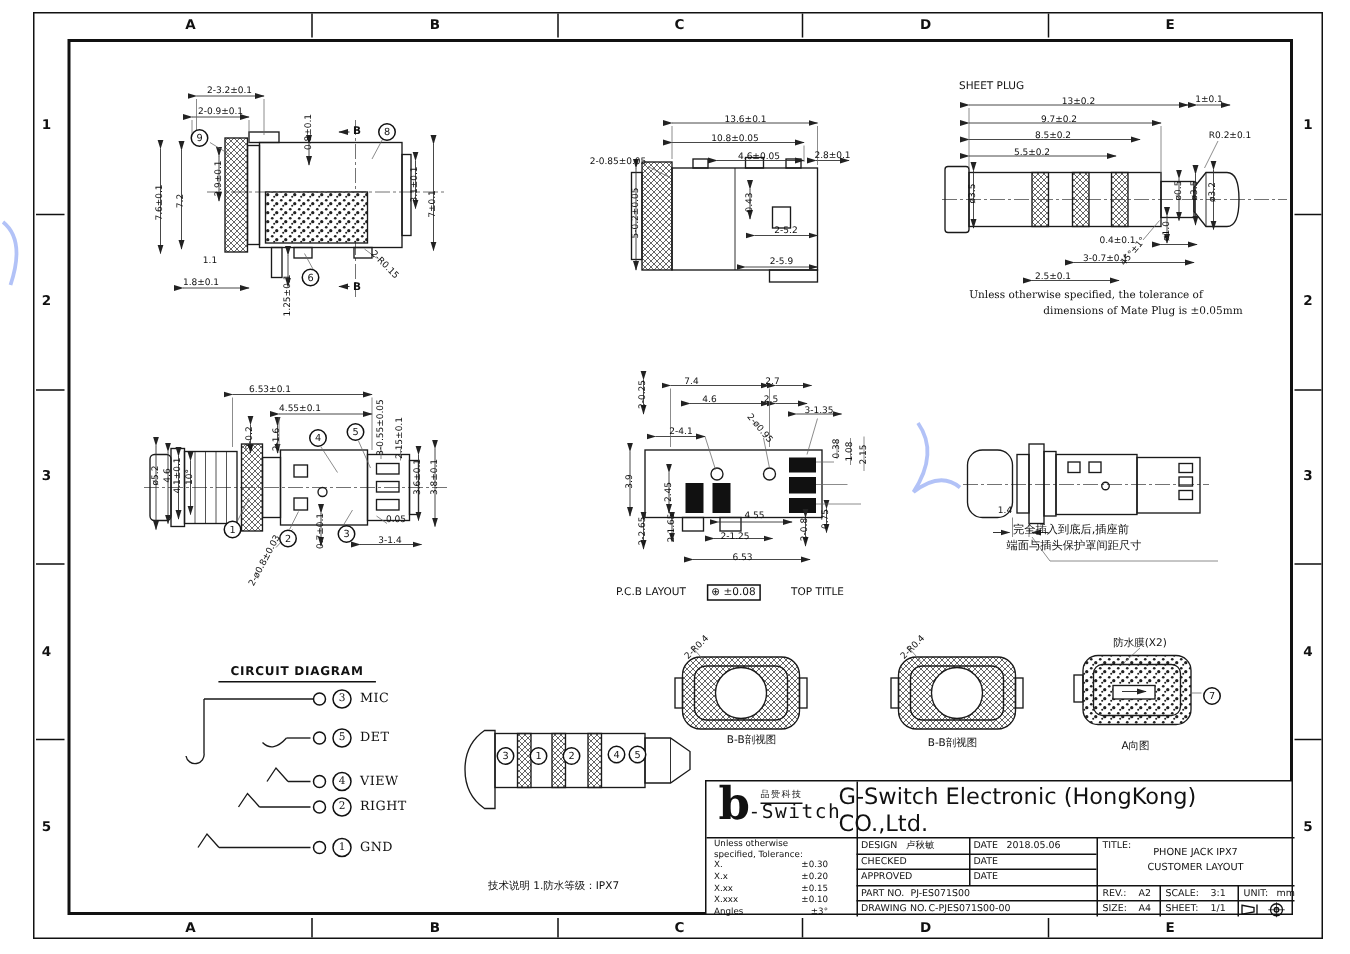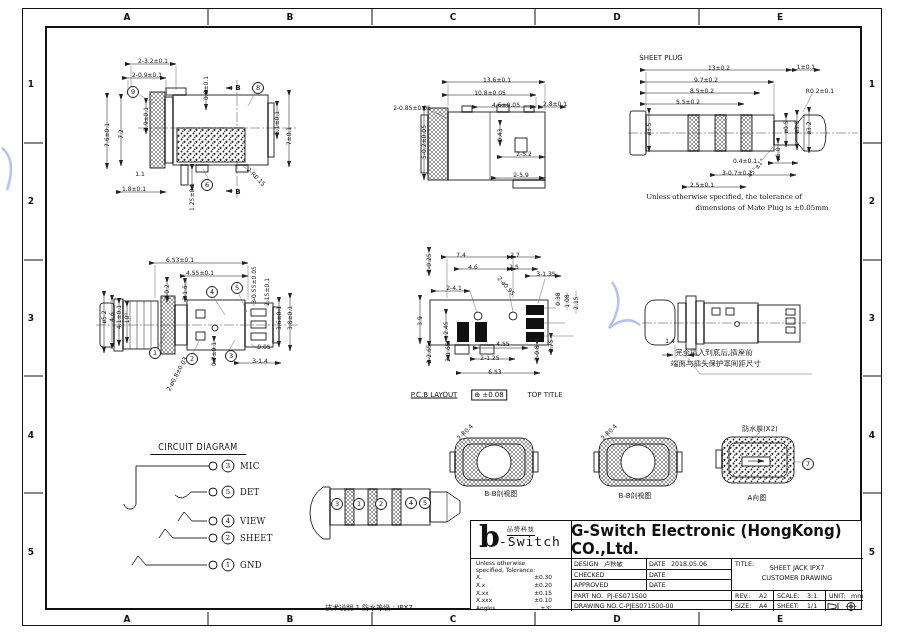--- a/index.html
+++ b/index.html
@@ -12,29 +12,29 @@
   .dim{position:absolute;font-size:6px;line-height:1;white-space:nowrap;color:#111;transform:translate(-50%,-50%);}
   .dim.box{border:0.8px solid #111;padding:1px 2px;background:rgba(255,255,255,.85);}
   .dim.serif{font-family:"DejaVu Serif",serif;}
   .callout{position:absolute;width:10px;height:10px;border:0.9px solid #111;border-radius:50%;
            font-size:6.5px;line-height:10px;text-align:center;background:#fff;transform:translate(-50%,-50%);}
   .rul{position:absolute;font-size:9px;font-weight:bold;transform:translate(-50%,-50%);}
   .term{position:absolute;width:7px;height:7px;border:1px solid #111;border-radius:50%;background:#fff;transform:translate(-50%,-50%);}
   .cir-num{position:absolute;width:11px;height:11px;border:1px solid #111;border-radius:50%;
            font-size:7px;line-height:11px;text-align:center;background:#fff;transform:translate(-50%,-50%);font-family:"DejaVu Serif",serif;}
   .cir-label{position:absolute;font-family:"DejaVu Serif",serif;font-size:8.5px;transform:translateY(-50%);letter-spacing:.3px;}
-  .cir-title{position:absolute;font-size:8px;letter-spacing:.5px;border-bottom:1px solid #111;padding:0 8px 2px 8px;transform:translate(-50%,0);}
+  .cir-title{position:absolute;font-size:8px;letter-spacing:.5px;border-bottom:1px solid #111;padding:0 8px 2px 8px;transform:translate(-50%,0);font-weight:bold;}
   .watermark{position:absolute;left:287px;top:281px;z-index:4;font-size:40px;font-weight:bold;letter-spacing:4px;
              color:rgba(246,132,200,0.55);text-shadow:0 0 2px rgba(246,132,200,.45);white-space:nowrap;}
   
   .tb{position:absolute;left:470px;top:520px;width:392px;height:90px;border:1.6px solid #111;box-sizing:border-box;background:#fff;z-index:5;}
   .tb .ln{position:absolute;background:#111;}
   .tb .txt{position:absolute;font-size:6.3px;line-height:1;white-space:nowrap;}
-  .tb .company{position:absolute;left:100px;top:0;width:292px;height:37px;display:flex;align-items:center;justify-content:center;
-               font-size:15px;font-weight:bold;letter-spacing:0;}
+  .tb .company{position:absolute;left:88px;top:0;width:292px;height:37px;display:flex;align-items:center;justify-content:center;
+               font-size:15px;font-weight:normal;letter-spacing:0;}
   .tb .title-lines{position:absolute;left:260px;top:42px;width:132px;text-align:center;font-size:6.5px;line-height:1.55;}
   .logo{position:absolute;left:0;top:0;width:100px;height:37px;}
   .logo .b{position:absolute;left:8px;top:-2px;font-family:"DejaVu Serif",serif;font-weight:900;font-size:30px;}
   .logo .cn{position:absolute;left:36px;top:4px;font-size:6px;border-bottom:1px solid #111;padding-bottom:1px;letter-spacing:1px;}
   .logo .sw{position:absolute;left:28px;top:13px;font-family:"DejaVu Sans Mono",monospace;font-size:13px;letter-spacing:1px;}
   .tolbox{position:absolute;left:0;top:37px;width:100px;height:53px;box-sizing:border-box;padding:2px 5px;}
   .tolbox .hd{font-size:5.8px;line-height:1.25;}
   .tol-row{display:flex;justify-content:space-between;font-size:5.8px;line-height:1.32;padding-right:14px;}
 </style>
 </head>
@@ -359,33 +359,33 @@
       <span class="dim" style="left: 576px; top: 303px; transform: translate(-50%, -50%) rotate(-90deg);">2.15</span>
       <span class="dim" style="left: 420px; top: 321px; transform: translate(-50%, -50%) rotate(-90deg);">3.9</span>
       <span class="dim" style="left: 446px; top: 328px; transform: translate(-50%, -50%) rotate(-90deg);">2.45</span>
       <span class="dim" style="left: 429px; top: 354px; transform: translate(-50%, -50%) rotate(-90deg);">2-2.65</span>
       <span class="dim" style="left: 448px; top: 352px; transform: translate(-50%, -50%) rotate(-90deg);">2-1.65</span>
       <span class="dim" style="left: 503px; top: 344px; transform: translate(-50%, -50%);">4.55</span>
       <span class="dim" style="left: 490px; top: 358px; transform: translate(-50%, -50%);">2-1.25</span>
       <span class="dim" style="left: 537px; top: 353px; transform: translate(-50%, -50%) rotate(-90deg);">2-0.8</span>
       <span class="dim" style="left: 551px; top: 346px; transform: translate(-50%, -50%) rotate(-90deg);">0.75</span>
       <span class="dim" style="left: 495px; top: 372px; transform: translate(-50%, -50%);">6.53</span>
-      <span class="dim" style="left: 434px; top: 395px; font-size: 7px; transform: translate(-50%, -50%); text-decoration: underline;">P.C.B LAYOUT</span>
+      <span class="dim" style="left: 434px; top: 395px; font-size: 7px; transform: translate(-50%, -50%);">P.C.B LAYOUT</span>
       <span class="dim box" style="left: 489px; top: 395px; font-size: 7px; transform: translate(-50%, -50%);">⊕ ±0.08</span>
       <span class="dim" style="left: 545px; top: 395px; font-size: 7px; transform: translate(-50%, -50%);">TOP TITLE</span>
       <span class="dim" style="left: 670px; top: 341px; transform: translate(-50%, -50%);">1.4</span>
       <span class="dim" style="left: 714px; top: 353px; font-size: 7.5px; transform: translate(-50%, -50%);">完全插入到底后,插座前</span>
       <span class="dim" style="left: 716px; top: 364px; font-size: 7.5px; transform: translate(-50%, -50%);">端面与插头保护罩间距尺寸</span>
       <span class="dim" style="left: 465px; top: 432px; transform: translate(-50%, -50%) rotate(-45deg);">2-R0.4</span>
       <span class="dim" style="left: 609px; top: 432px; transform: translate(-50%, -50%) rotate(-45deg);">2-R0.4</span>
       <span class="dim" style="left: 501px; top: 494px; font-size: 7px; transform: translate(-50%, -50%);">B-B剖视图</span>
       <span class="dim" style="left: 635px; top: 496px; font-size: 7px; transform: translate(-50%, -50%);">B-B剖视图</span>
       <span class="dim" style="left: 760px; top: 429px; font-size: 7px; transform: translate(-50%, -50%);">防水膜(X2)</span>
       <span class="dim" style="left: 757px; top: 498px; font-size: 7px; transform: translate(-50%, -50%);">A向图</span>
-      <span class="dim" style="left: 369px; top: 591px; font-size: 7px; transform: translate(-50%, -50%); margin-top: 17px;">技术说明 1.防水等级：IPX7</span>
+      <span class="dim" style="left: 369px; top: 591px; font-size: 7px; transform: translate(-50%, -50%);">技术说明 1.防水等级：IPX7</span>
       <span class="callout" style="left: 133px; top: 92px;">9</span>
       <span class="callout" style="left: 258px; top: 88px;">8</span>
       <span class="callout" style="left: 207px; top: 185px;">6</span>
       <span class="callout" style="left: 212px; top: 292px;">4</span>
       <span class="callout" style="left: 237px; top: 288px;">5</span>
       <span class="callout" style="left: 155px; top: 353px;">1</span>
       <span class="callout" style="left: 192px; top: 359px;">2</span>
       <span class="callout" style="left: 231px; top: 356px;">3</span>
       <span class="callout" style="left: 808px; top: 464px;">7</span>
       <span class="callout" style="left: 337px; top: 504px;">3</span>
@@ -417,21 +417,21 @@
       <span class="cir-num" style="left: 228px; top: 466px;">3</span>
       <span class="cir-label" style="left: 240px; top: 466px;">MIC</span>
       <span class="term" style="left: 213px; top: 492px;"></span>
       <span class="cir-num" style="left: 228px; top: 492px;">5</span>
       <span class="cir-label" style="left: 240px; top: 492px;">DET</span>
       <span class="term" style="left: 213px; top: 521px;"></span>
       <span class="cir-num" style="left: 228px; top: 521px;">4</span>
       <span class="cir-label" style="left: 240px; top: 521px;">VIEW</span>
       <span class="term" style="left: 213px; top: 538px;"></span>
       <span class="cir-num" style="left: 228px; top: 538px;">2</span>
-      <span class="cir-label" style="left: 240px; top: 538px;">SHEET</span>
+      <span class="cir-label" style="left: 240px; top: 538px;">RIGHT</span>
       <span class="term" style="left: 213px; top: 565px;"></span>
       <span class="cir-num" style="left: 228px; top: 565px;">1</span>
       <span class="cir-label" style="left: 240px; top: 565px;">GND</span>
     </div>
 
   <div class="cir-title" style="left:198px;top:443px;">CIRCUIT DIAGRAM</div>
 
 
   <div class="tb">
     <div class="ln" style="left:0;top:37px;width:392px;height:1.2px;"></div>
@@ -488,22 +488,22 @@
     <span class="txt" style="left:178px;top:50.5px;">DATE</span>
     <span class="txt" style="left:103px;top:61px;">APPROVED</span>
     <span class="txt" style="left:178px;top:61px;">DATE</span>
     <span class="txt" style="left:103px;top:71.5px;">PART NO.</span>
     <span class="txt" style="left:136px;top:71.5px;">PJ-ES071S00</span>
     <span class="txt" style="left:103px;top:82px;">DRAWING NO.</span>
     <span class="txt" style="left:148px;top:82px;">C-PJES071S00-00</span>
 
     <span class="txt" style="left:264px;top:40px;">TITLE:</span>
     <div class="title-lines">
-      <div>SHEET JACK IPX7</div>
-      <div>CUSTOMER DRAWING</div>
+      <div>PHONE JACK IPX7</div>
+      <div>CUSTOMER LAYOUT</div>
     </div>
 
     <span class="txt" style="left:264px;top:71.5px;">REV.:</span>
     <span class="txt" style="left:288px;top:71.5px;">A2</span>
     <span class="txt" style="left:306px;top:71.5px;">SCALE:</span>
     <span class="txt" style="left:336px;top:71.5px;">3:1</span>
     <span class="txt" style="left:358px;top:71.5px;">UNIT:</span>
     <span class="txt" style="left:380px;top:71.5px;">mm</span>
     <span class="txt" style="left:264px;top:82px;">SIZE:</span>
     <span class="txt" style="left:288px;top:82px;">A4</span>

